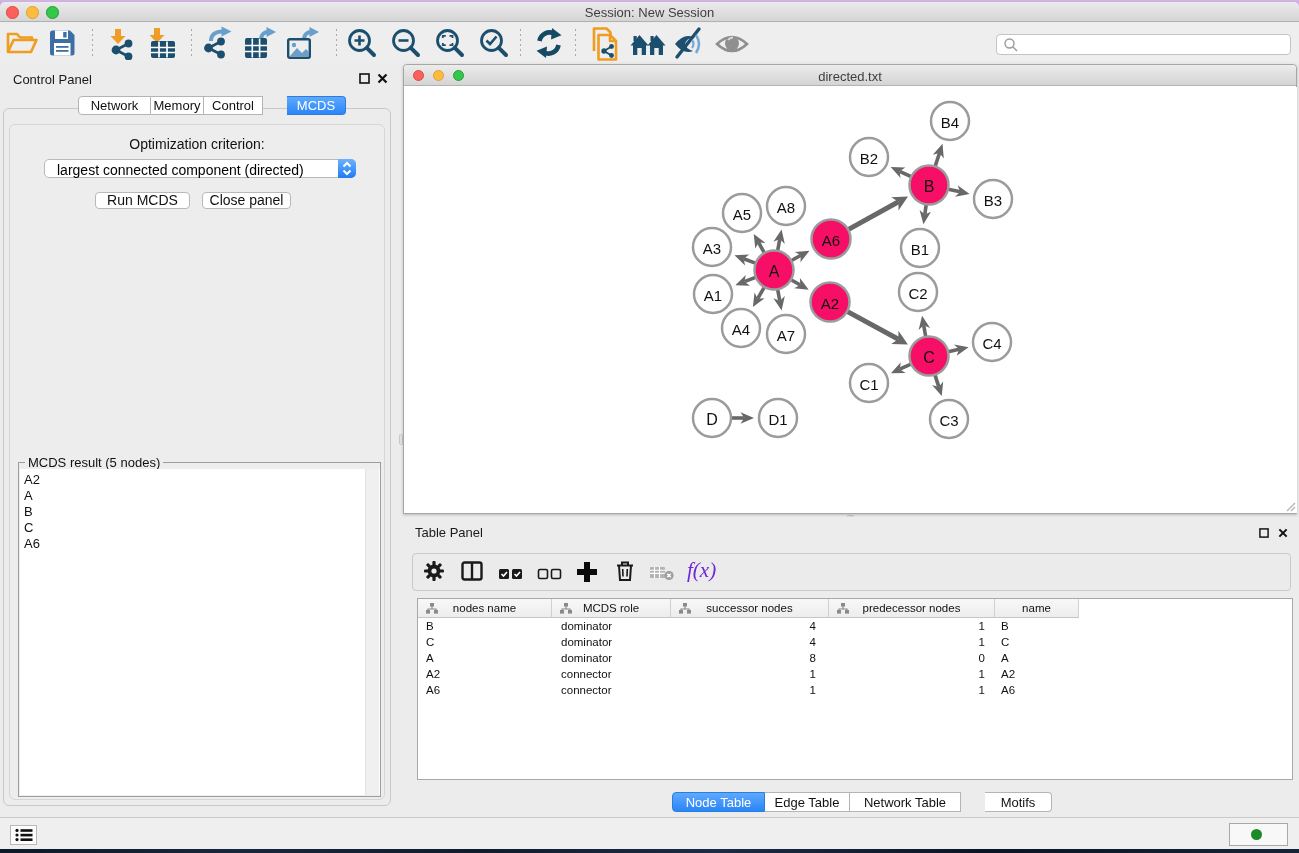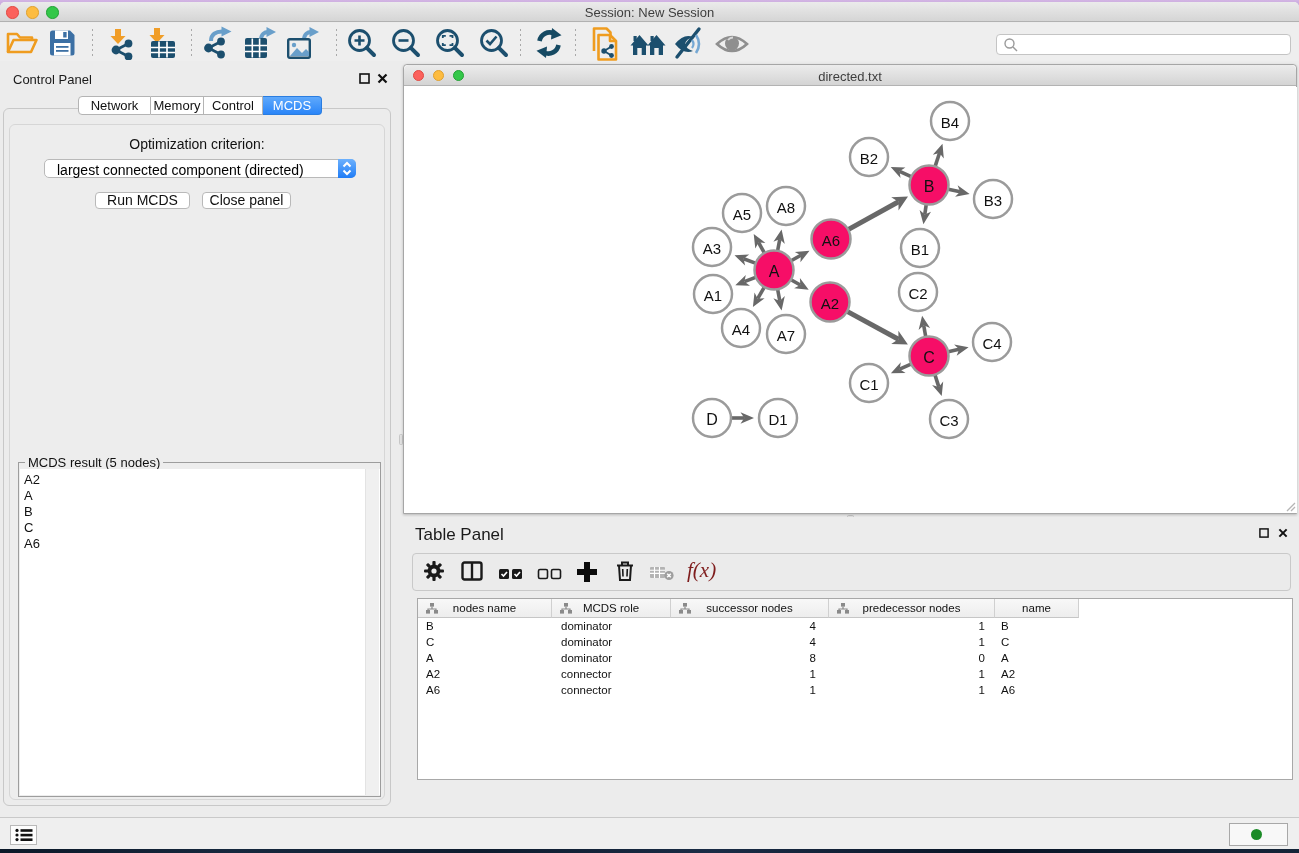--- a/index.html
+++ b/index.html
@@ -29,21 +29,21 @@
   background:#fff; border:1px solid #c4c4c4; border-radius:4px; }
 
 #main { position:absolute; left:0; top:59px; width:100%; height:756px; background:#ececec; }
 
 #cp-title { position:absolute; left:13px; top:11px; font-size:13px; color:#1a1a1a; }
 .paneBtns { position:absolute; font-size:12px; color:#111; }
 #cp-tabs { position:absolute; left:78px; top:35px; height:19px; display:flex; }
 .tab { height:19px; background:#fff; border:1px solid #b4b4b4; border-left:none;
   font-size:13px; color:#111; text-align:center; line-height:17px; }
 .tab.first { border-left:1px solid #b4b4b4; border-radius:4px 0 0 4px; }
-.tab.last { border-radius:0 4px 4px 0; }
+.tab.last { border-radius:0 4px 4px 0;margin-left:24px; }
 .tab.sel { background:linear-gradient(#5fa9fc,#2a85f8); border-color:#2a7de0; color:#fff; }
 #cp-panel { position:absolute; left:3px; top:47px; width:388px; height:698px;
   border:1px solid #c8c8c8; border-radius:6px; background:#ececec; }
 #cp-inner { position:absolute; left:5px; top:15px; width:376px; height:676px;
   border:1px solid #d6d6d6; border-radius:6px; background:#ededed; }
 .cp-label { position:absolute; left:0; top:27px; width:100%; text-align:center;
   font-size:14px; color:#111; }
 #cp-dd { position:absolute; left:40px; top:50px; width:312px; height:19px;
   background:#fff; border:1px solid #b9b9b9; border-radius:5px; }
 #cp-dd .txt { position:absolute; left:12px; top:2px; font-size:14px; color:#000000; }
@@ -63,21 +63,21 @@
 #netwin { position:absolute; left:403px; top:3px; width:894px; height:450px;
   background:#fff; border:1px solid #a6a6a6; border-radius:4px 4px 0 0;
   box-shadow:0 1px 3px rgba(0,0,0,0.22); }
 #nw-title { position:absolute; left:0; top:0; width:100%; height:21px;
   background:linear-gradient(#ececec,#d4d4d4); border-bottom:1px solid #b3b3b3;
   border-radius:5px 5px 0 0; }
 #nw-title .t { position:absolute; top:4px; width:100%; text-align:center; font-size:13px; color:#3e3e3e; }
 #nw-canvas { position:absolute; left:1px; top:22px; width:892px; height:426px; background:#fff; overflow:hidden; }
 
 #tablepanel { position:absolute; left:398px; top:456px; width:901px; height:300px; background:#ececec; }
-#tp-title { position:absolute; left:17px; top:8px; font-size:17px; color:#1a1a1a; }
+#tp-title { position:absolute; left:17px; top:8px; font-size:13px; color:#1a1a1a; }
 #tp-toolbar { position:absolute; left:19px; top:38px; width:875px; height:36px; }
 #tp-table { position:absolute; left:19px; top:81px; width:876px; height:182px;
   background:#fff; border:1px solid #a8a8a8; }
 #tp-header { position:absolute; left:0; top:0; height:19px; display:flex; }
 .th { height:19px; background:linear-gradient(#f8f8f8,#ededed); border-right:1px solid #d0d0d0;
   border-bottom:1px solid #c6c6c6; font-size:11.5px; color:#111; position:relative; }
 .th .lbl { position:absolute; width:100%; text-align:center; top:3px; }
 .th .tico { position:absolute; left:8px; top:4px; }
 .td { position:absolute; font-size:11.5px; color:#111; }
 
@@ -482,21 +482,21 @@
             </g>
         </svg>
         <svg width="26" height="22" viewBox="0 0 26 22" style="position:absolute;left:232px;top:7px">
           <rect x="1" y="5" width="15" height="11" rx="1" fill="#b3b3b3"></rect>
           <g stroke="#fff" stroke-width="1.1">
               <path d="M1 8.2 h15 M1 11.4 h15 M5.5 5 v11 M10.5 5 v11"></path>
             </g>
           <circle cx="20" cy="13.5" r="4.6" fill="#9e9e9e"></circle>
             <path d="M18.2 11.7 l3.6 3.6 m0 -3.6 l-3.6 3.6" stroke="#fff" stroke-width="1.5"></path>
         </svg>
-        <div style="position:absolute;left:270px;top:3px;font-family:'Liberation Serif',serif;font-style:italic;font-size:21px;color:#7f1d1d;">f(x)</div>
+        <div style="position:absolute;left:270px;top:3px;font-family:'Liberation Serif',serif;font-style:italic;font-size:21px;color:#6d28d9;">f(x)</div>
       </div>
       <div id="tp-table">
         <div id="tp-header">
           <div class="th" style="width:134px">
               <span class="tico"><svg width="12" height="11" viewBox="0 0 12 11">
                   <g fill="#8a8a8a">
                     <rect x="4" y="0" width="4" height="3.6"></rect>
                     <rect x="0" y="7" width="4" height="3.6"></rect>
                     <rect x="8" y="7" width="4" height="3.6"></rect>
                     <path d="M6 3.6 V6 M2 7 V6 H10 V7" stroke="#8a8a8a" stroke-width="1.2" fill="none"></path>
@@ -560,20 +560,26 @@
         <div class="td" style="left:411px; top:37px; width:156px; text-align:right;">1</div>
         <div class="td" style="left:411px; top:53px; width:156px; text-align:right;">0</div>
         <div class="td" style="left:411px; top:69px; width:156px; text-align:right;">1</div>
         <div class="td" style="left:411px; top:85px; width:156px; text-align:right;">1</div>
         <div class="td" style="left:583px; top:21px;">B</div>
         <div class="td" style="left:583px; top:37px;">C</div>
         <div class="td" style="left:583px; top:53px;">A</div>
         <div class="td" style="left:583px; top:69px;">A2</div>
         <div class="td" style="left:583px; top:85px;">A6</div>
       </div>
+      <div id="btm-tabs">
+        <div class="tab first sel" style="width:93px; height:20px; line-height:19px;">Node Table</div>
+        <div class="tab" style="width:85px; height:20px; line-height:19px;">Edge Table</div>
+        <div class="tab" style="width:111px; height:20px; line-height:19px;">Network Table</div>
+        <div class="tab last" style="width:67px; height:20px; line-height:19px;">Motifs</div>
+      </div>
     </div>
   </div>
   <div id="statusbar">
     <div id="listbtn">
       <svg width="18" height="14" viewBox="0 0 18 14" style="margin:2px 0 0 4px">
       <g fill="#111">
             <circle cx="2" cy="2.4" r="1.6"></circle>
             <circle cx="2" cy="7" r="1.6"></circle>
             <circle cx="2" cy="11.6" r="1.6"></circle>
       <rect x="5.5" y="1.2" width="12" height="2.6"></rect>

